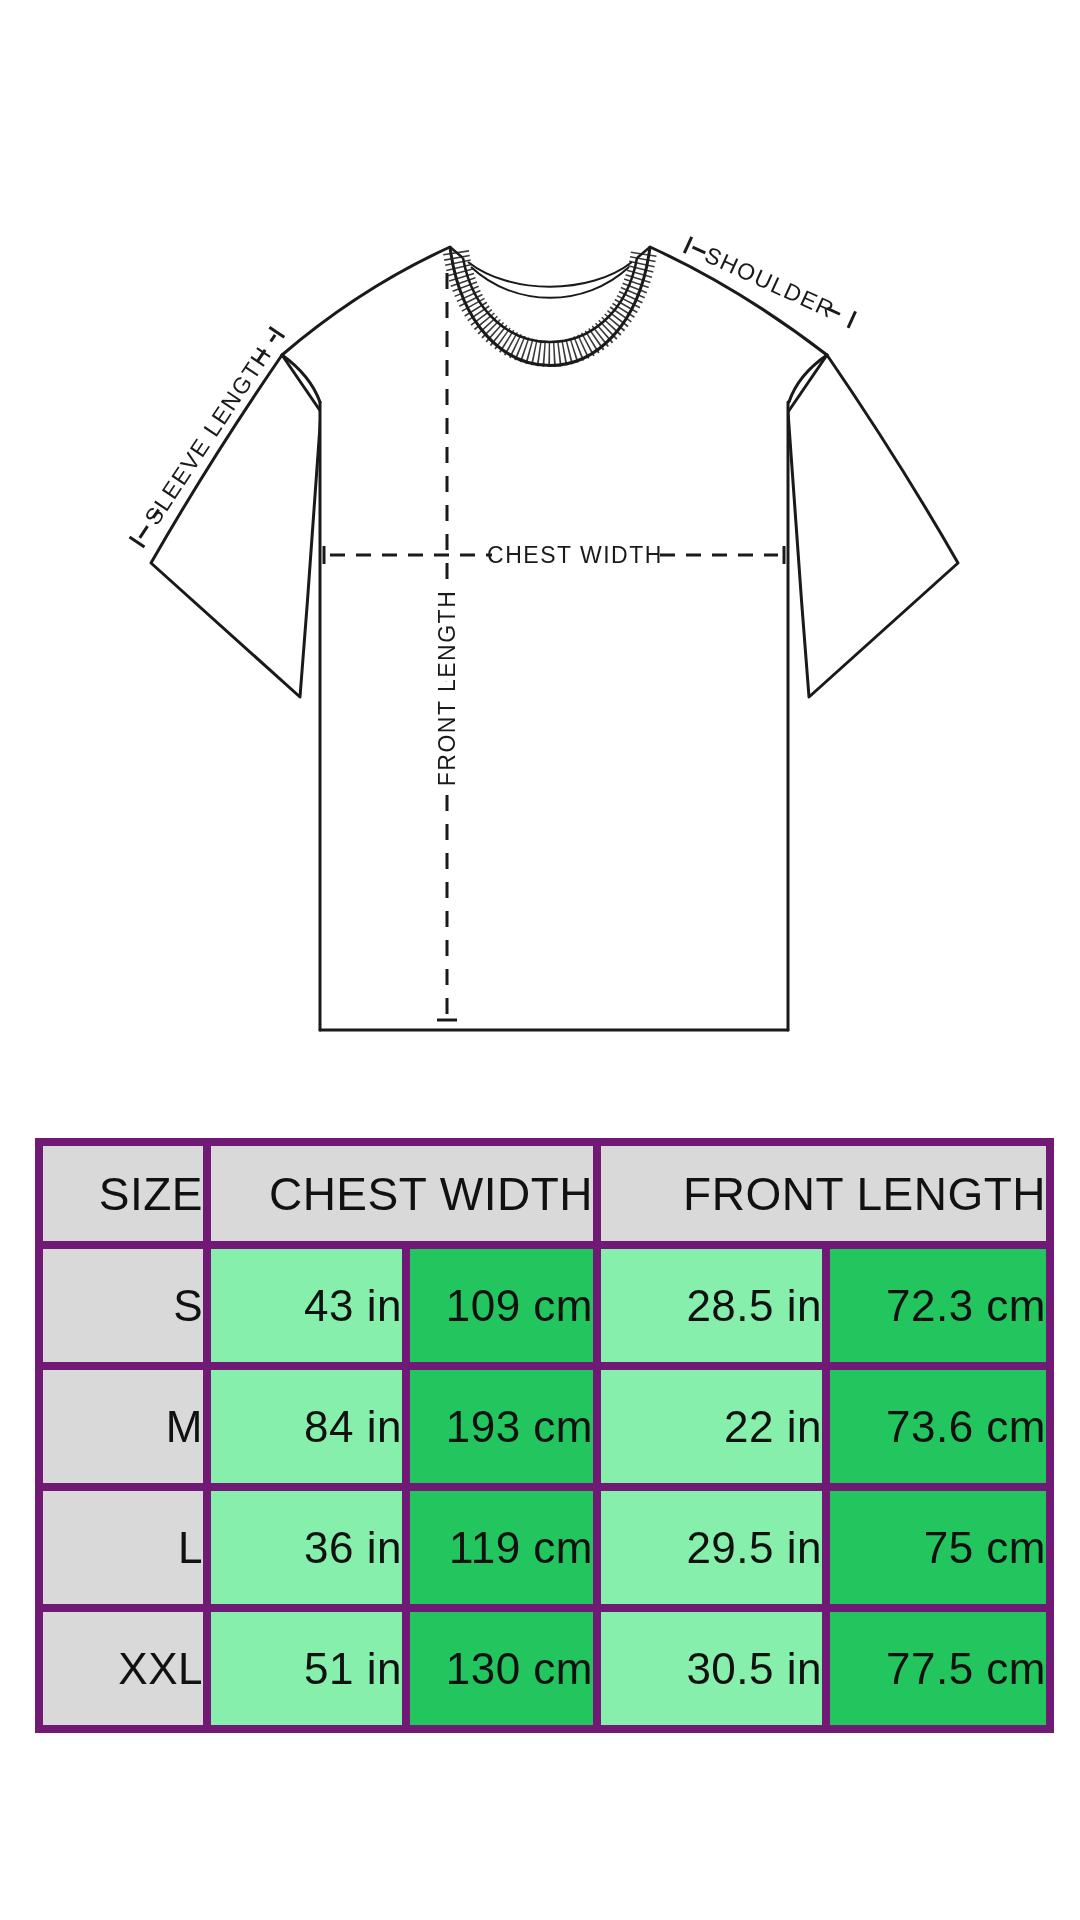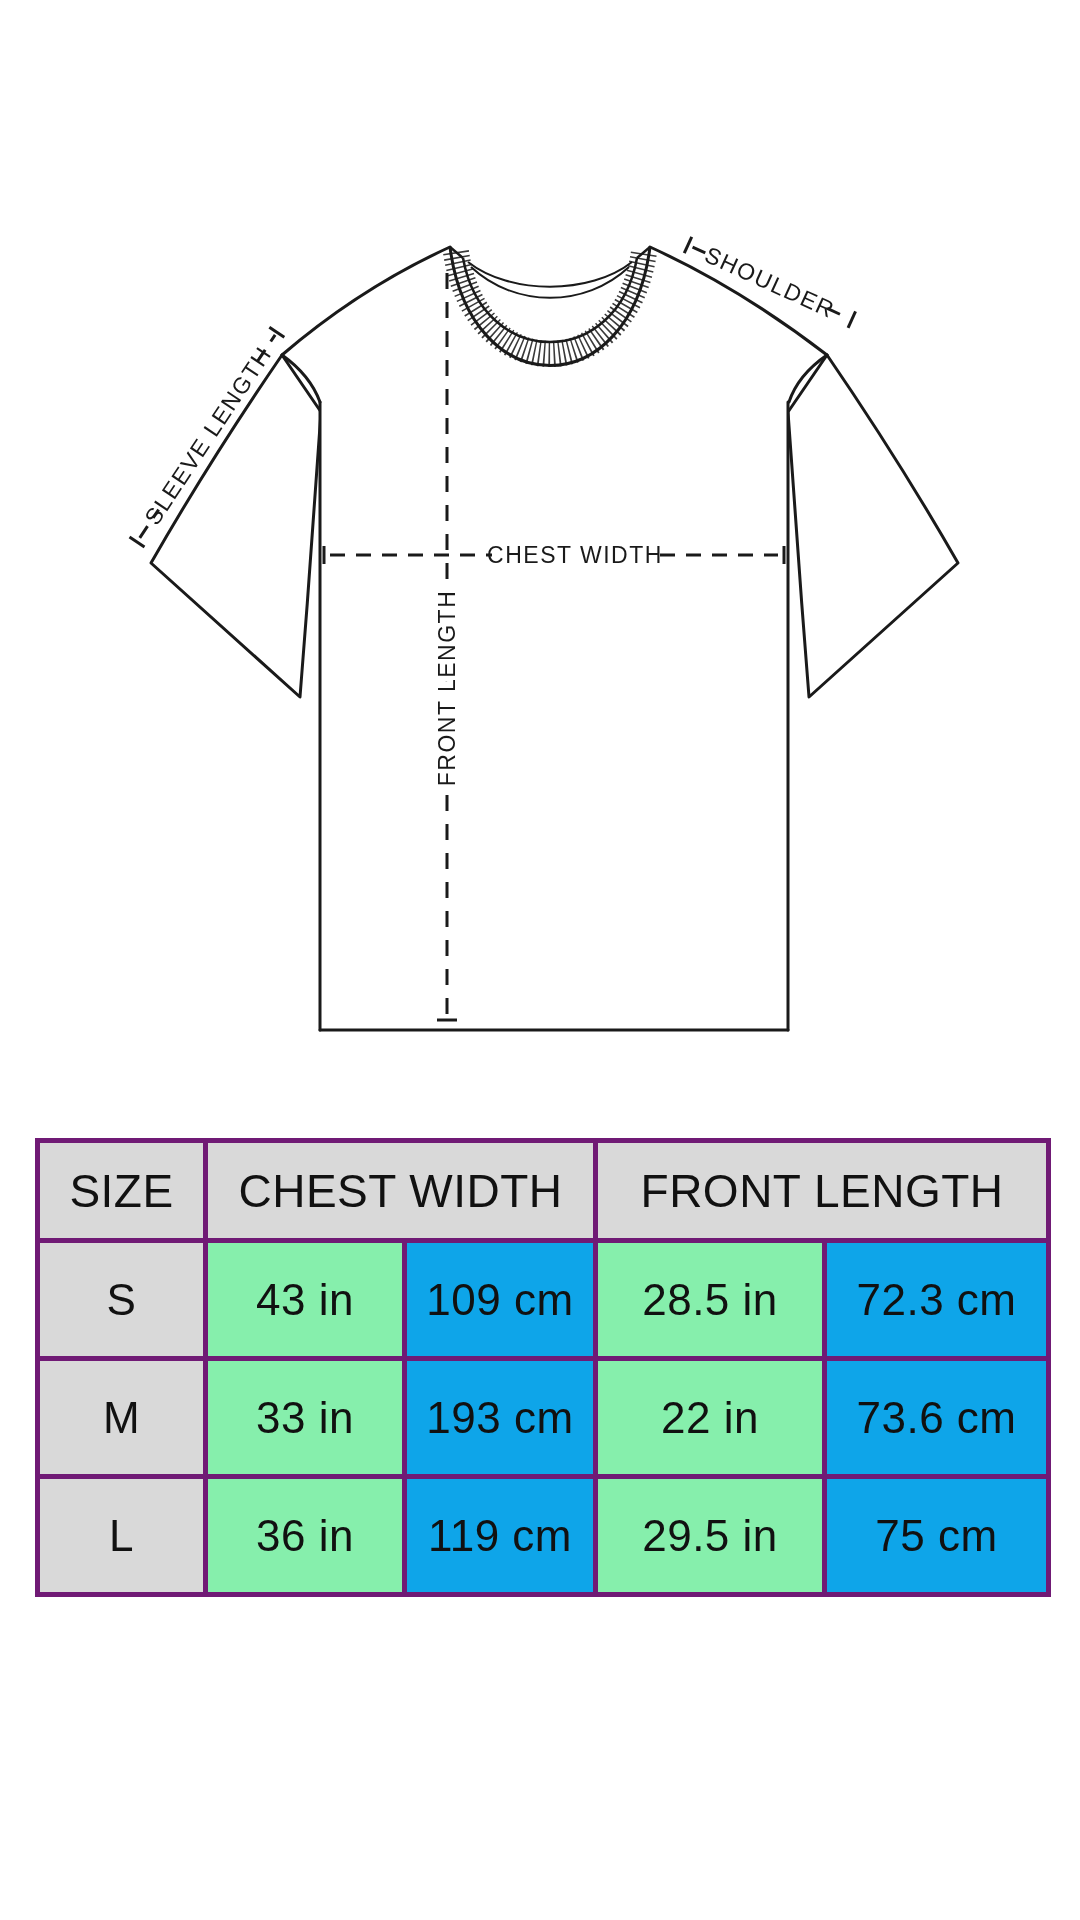--- a/index.html
+++ b/index.html
@@ -21,39 +21,39 @@
   .halo{paint-order:stroke;stroke:#ffffff;stroke-width:12px;stroke-linejoin:round;}
   table.size-table{
     position:absolute;
     left:35px;top:1138px;
     width:1011px;
     border-collapse:collapse;
     table-layout:fixed;
     color:#111;
   }
   table.size-table th, table.size-table td{
-    border:5px solid #701a75;
-    text-align:center;
+    border:8px solid #701a75;
+    text-align:right;
     vertical-align:middle;
     padding:0;
     font-weight:400;
     letter-spacing:0.5px;
   }
   table.size-table th{
     height:95px;
     font-size:46px;
     background:#d9d9d9;
   }
   table.size-table td{
     height:113px;
     font-size:44px;
     background:#86efac;
   }
   table.size-table td.size-col{background:#d9d9d9;}
-  table.size-table td.metric-col{background:#0ea5e9;}
+  table.size-table td.metric-col{background:#22c55e;}
 </style>
 </head>
 <body>
 
 <div class="stage">
 
   <svg class="diagram-svg" width="1080" height="1100" viewBox="0 0 1080 1100">
 
     <g fill="#ffffff" stroke="#1a1a1a" stroke-width="3" stroke-linejoin="round">
       <path d="M282,355 Q210,460 151,563 L300,697 C308,600 316,480 321,412 Z"></path>
@@ -131,28 +131,35 @@
     <tbody>
       <tr>
         <td class="size-col">S</td>
         <td>43 in</td>
         <td class="metric-col">109 cm</td>
         <td>28.5 in</td>
         <td class="metric-col">72.3 cm</td>
       </tr>
       <tr>
         <td class="size-col">M</td>
-        <td>33 in</td>
+        <td>84 in</td>
         <td class="metric-col">193 cm</td>
         <td>22 in</td>
         <td class="metric-col">73.6 cm</td>
       </tr>
       <tr>
         <td class="size-col">L</td>
         <td>36 in</td>
         <td class="metric-col">119 cm</td>
         <td>29.5 in</td>
         <td class="metric-col">75 cm</td>
       </tr>
+      <tr>
+        <td class="size-col">XXL</td>
+        <td>51 in</td>
+        <td class="metric-col">130 cm</td>
+        <td>30.5 in</td>
+        <td class="metric-col">77.5 cm</td>
+      </tr>
     </tbody>
   </table>
 
 </div>
 
 </body></html>

